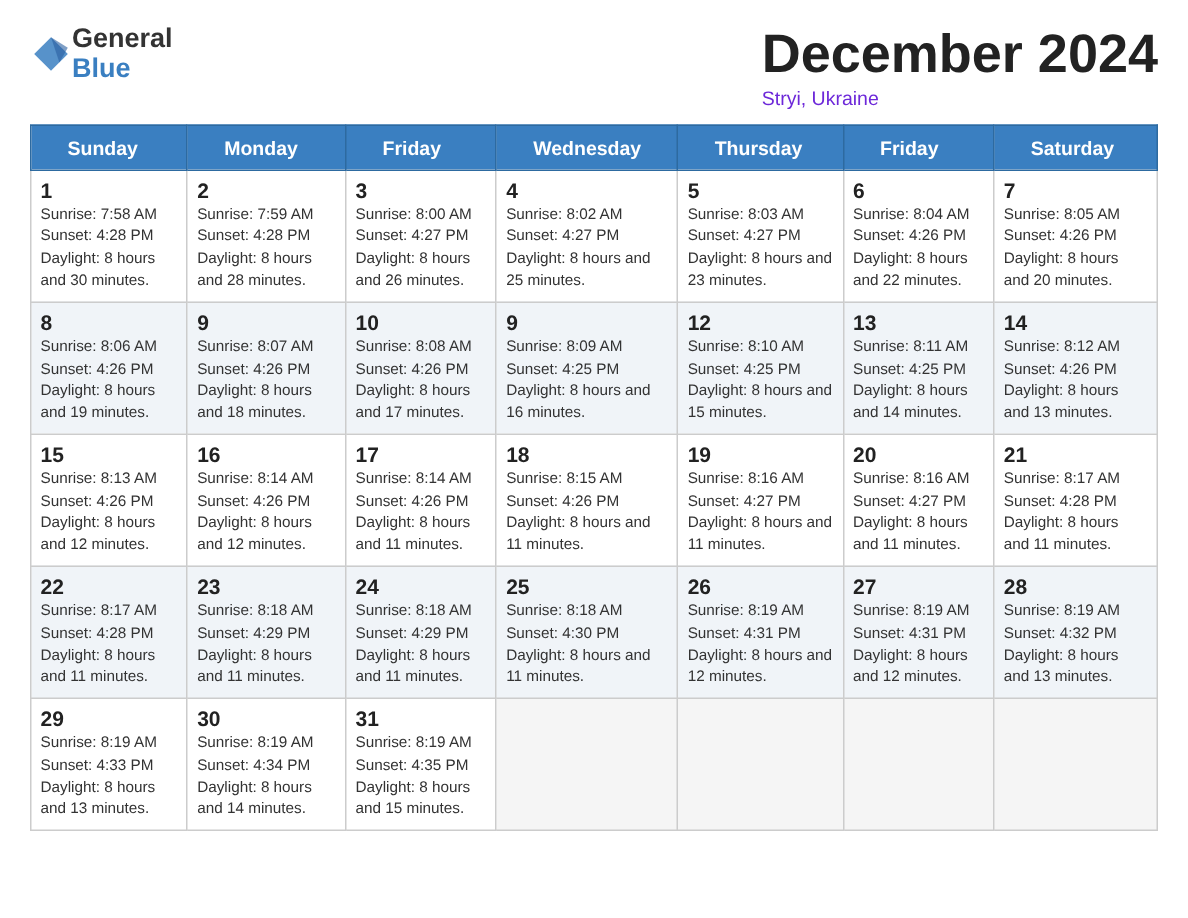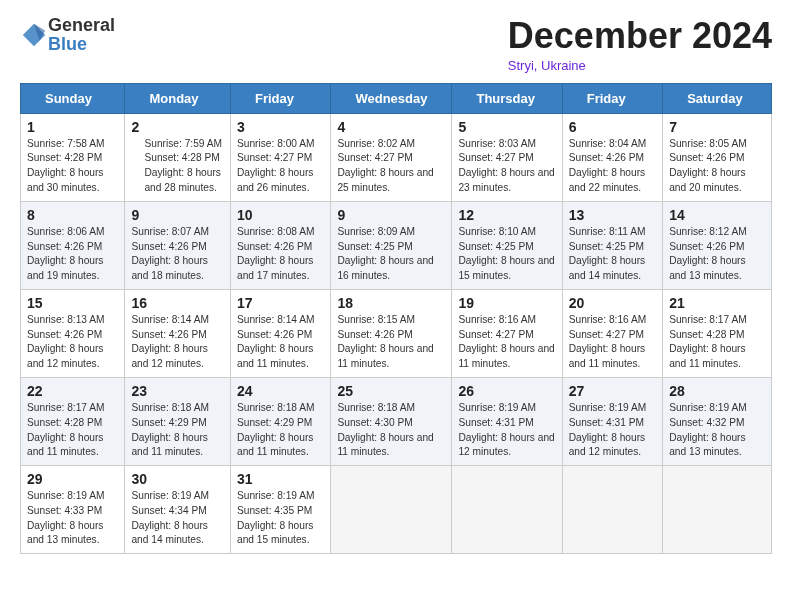--- a/index.html
+++ b/index.html
@@ -129,21 +129,21 @@
   <tbody id="calendar-body">
       <tr>
         <td>
           <span class="day-num">1</span>
           <div class="cell-text" style="white-space: pre-line;">Sunrise: 7:58 AM
 Sunset: 4:28 PM
 Daylight: 8 hours and 30 minutes.</div>
         </td>
         <td>
           <span class="day-num">2</span>
-          <div class="cell-text" style="white-space: pre-line; margin-left: 13px;">Sunrise: 7:59 AM
+          <div class="cell-text" style="white-space: pre-line;">Sunrise: 7:59 AM
 Sunset: 4:28 PM
 Daylight: 8 hours and 28 minutes.</div>
         </td>
         <td>
           <span class="day-num">3</span>
           <div class="cell-text" style="white-space: pre-line;">Sunrise: 8:00 AM
 Sunset: 4:27 PM
 Daylight: 8 hours and 26 minutes.</div>
         </td>
         <td>

